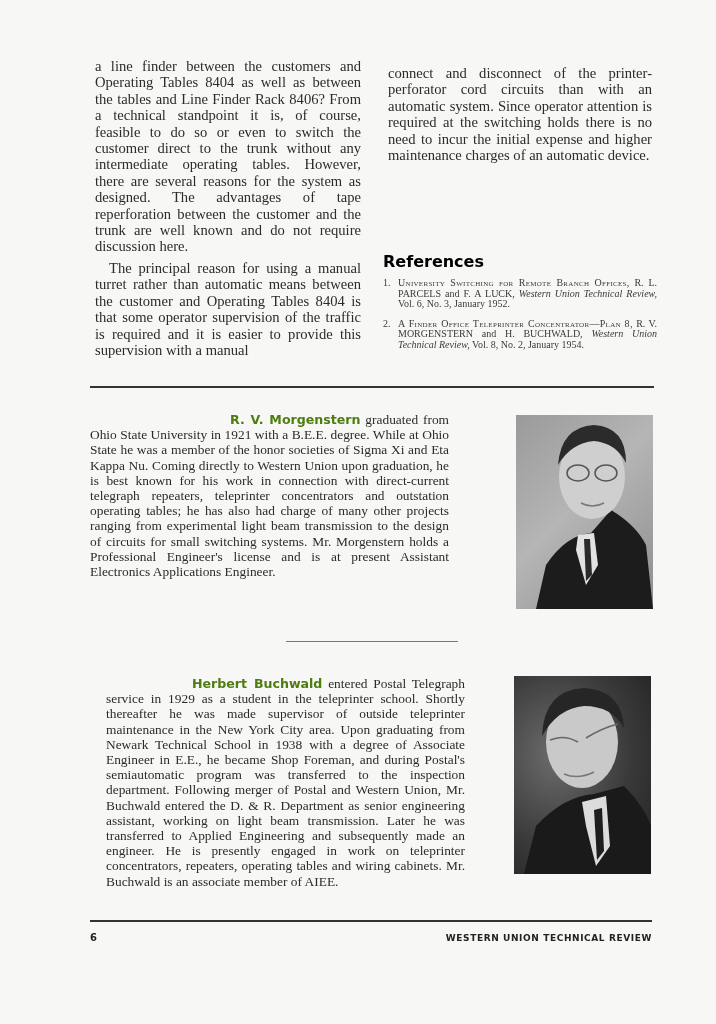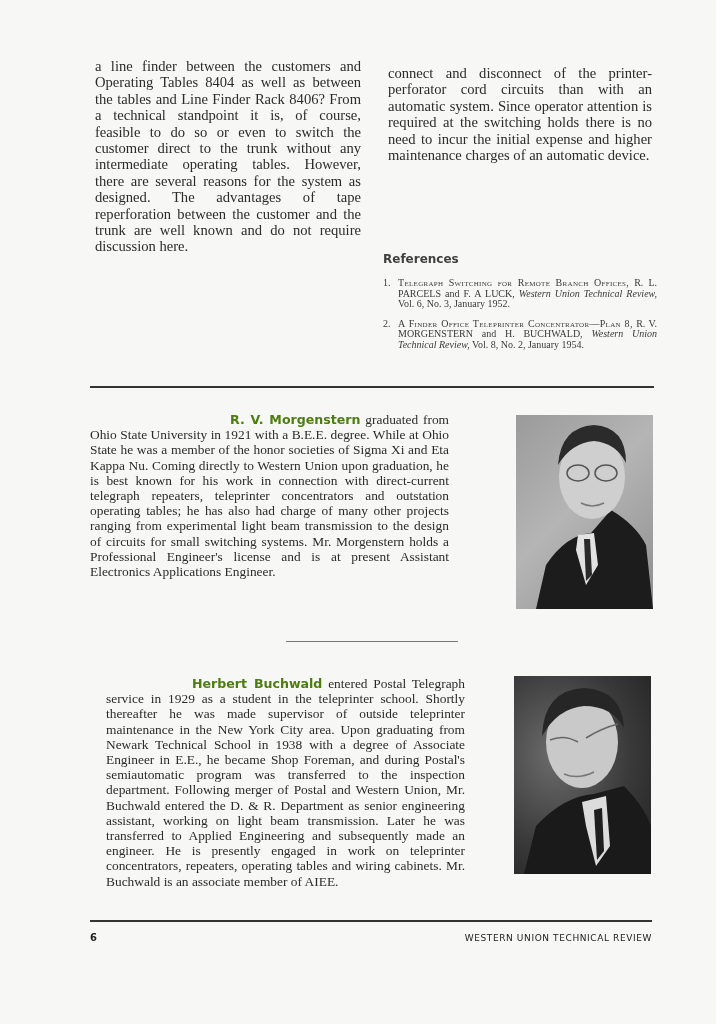--- a/index.html
+++ b/index.html
@@ -10,21 +10,21 @@
   .col {
     position: absolute; font-family: "Liberation Serif", serif; font-size: 14.6px; line-height: 16.4px;
     text-align: justify; color: #2b2b2b;
   }
   .col p { margin: 5px; }
   .col p.indent { text-indent: 14px; }
   #col-left { left: 90px; top: 53px; width: 276px; }
   #col-right { left: 383px; top: 60px; width: 274px; }
   .ref-head {
     position: absolute; left: 383px; top: 252px; font-family: "DejaVu Sans", sans-serif;
-    font-weight: bold; font-size: 12px; color: #404040; text-align: right;
+    font-weight: bold; font-size: 16px; color: #000000; text-align: right;
   }
   .refs { position: absolute; left: 383px; top: 278px; width: 274px; font-family: "Liberation Serif", serif; font-size: 10px; line-height: 10.6px; color: #3a3a3a; }
   .ref { display: flex; margin-bottom: 9px; }
   .ref .num { width: 15px; flex: none; }
   .ref .body { flex: 1; text-align: justify; }
   .sc { font-variant: small-caps; letter-spacing: 0.3px; }
   .it { font-style: italic; }
   .rule { position: absolute; background: #333; }
   #rule-top { left: 90px; top: 386px; width: 564px; height: 2px; }
   #rule-mid { left: 286px; top: 641px; width: 172px; height: 1px; background: #777; }
@@ -33,39 +33,40 @@
     position: absolute; left: 90px; width: 359px; font-family: "Liberation Serif", serif; font-size: 13.4px;
     line-height: 15.2px; text-align: justify; color: #2b2b2b; text-indent: 140px;
   }
   .bio .name { font-family: "DejaVu Sans", sans-serif; font-weight: bold; font-size: 12.6px; color: #4d7c0f; }
   #bio1 { top: 412px; }
   #bio2 { top: 676px; text-indent: 86px; margin-left: 16px; }
   .photo { position: absolute; overflow: hidden; }
   #photo1 { left: 516px; top: 415px; width: 137px; height: 194px; background: linear-gradient(135deg, #9a9a9a 0%, #b5b5b5 45%, #8e8e8e 100%); }
   #photo2 { left: 514px; top: 676px; width: 137px; height: 198px; background: radial-gradient(ellipse at 30% 40%, #6c6c6c 0%, #3a3a3a 55%, #1f1f1f 100%); }
   .footer-num { position: absolute; left: 90px; top: 932px; font-family: "DejaVu Sans", sans-serif; font-weight: bold; font-size: 10px; color: #222; }
-  .footer-title { position: absolute; right: 64px; top: 933px; font-family: "DejaVu Sans", sans-serif; font-weight: normal; font-size: 9px; letter-spacing: 0.6px; color: #222; }
+  .footer-title { position: absolute; right: 64px; top: 933px; font-family: "DejaVu Sans", sans-serif; font-weight: bold; font-size: 9px; letter-spacing: 0.6px; color: #222; }
 </style>
 </head>
 <body>
 
 <div id="col-left" class="col">
   <p>a line finder between the customers and Operating Tables 8404 as well as between the tables and Line Finder Rack 8406? From a technical standpoint it is, of course, feasible to do so or even to switch the customer direct to the trunk without any intermediate operating tables. However, there are several reasons for the system as designed. The advantages of tape reperforation between the customer and the trunk are well known and do not require discussion here.</p>
+  <p class="indent">The principal reason for using a manual turret rather than automatic means between the customer and Operating Tables 8404 is that some operator supervision of the traffic is required and it is easier to provide this supervision with a manual</p>
 </div>
 
 <div id="col-right" class="col">
   <p>connect and disconnect of the printer-perforator cord circuits than with an automatic system. Since operator attention is required at the switching holds there is no need to incur the initial expense and higher maintenance charges of an automatic device.</p>
 </div>
 
 <div class="ref-head">References</div>
 <div class="refs">
   <div class="ref">
     <span class="num">1.</span>
     <span class="body">
-      <span class="sc">Telegraph Switching for Remote Branch Offices,</span>
+      <span class="sc">University Switching for Remote Branch Offices,</span>
       <span>R. L. PARCELS and F. A LUCK,</span>
       <span class="it">Western Union Technical Review,</span>
       <span>Vol. 6, No. 3, January 1952.</span>
     </span>
   </div>
   <div class="ref">
     <span class="num">2.</span>
     <span class="body">
       <span class="sc">A Finder Office Teleprinter Concentrator—Plan 8,</span>
       <span>R. V. MORGENSTERN and H. BUCHWALD,</span>

